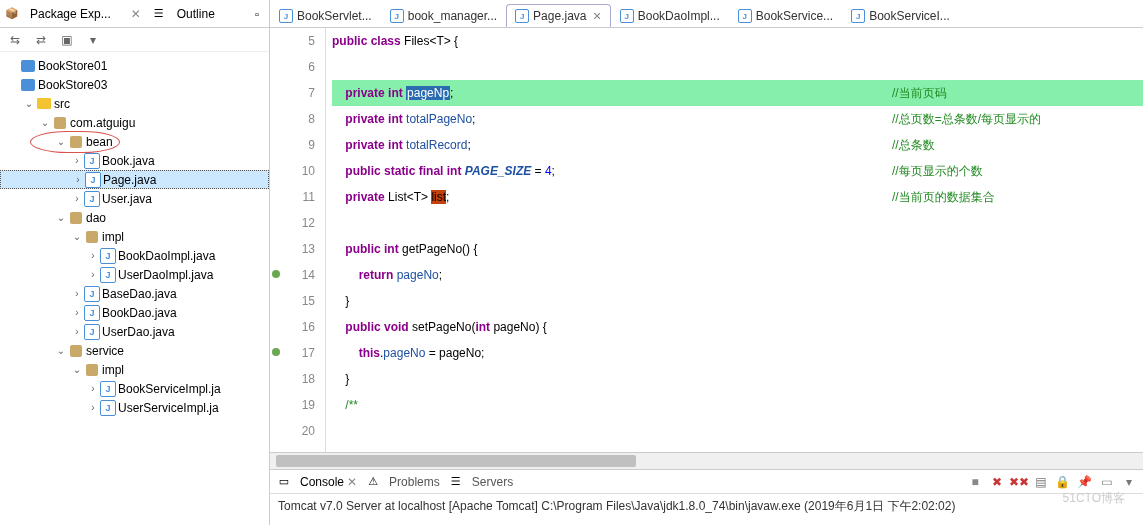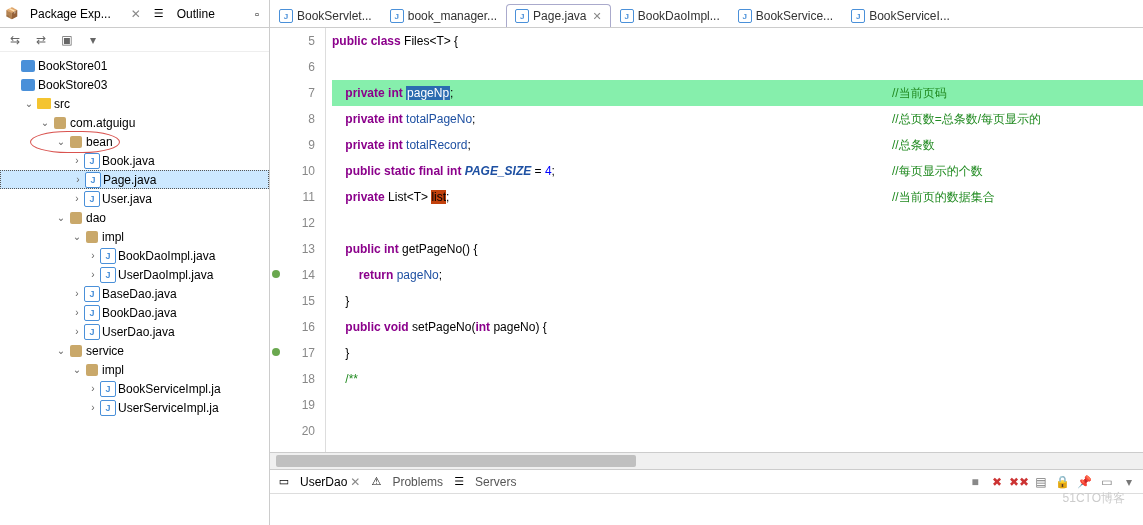--- a/index.html
+++ b/index.html
@@ -230,46 +230,48 @@
           <div class="cl hl" style="position: relative;"><span style="display:inline-block;min-width:560px">    <span class="kw">private</span> <span class="kw">int</span> <span class="sel">pageNp</span>;</span><span class="rc">//当前页码</span></div>
           <div class="cl" style="position: relative;"><span style="display:inline-block;min-width:560px">    <span class="kw">private</span> <span class="kw">int</span> <span class="id">totalPageNo</span>;</span><span class="rc">//总页数=总条数/每页显示的</span></div>
           <div class="cl" style="position: relative;"><span style="display:inline-block;min-width:560px">    <span class="kw">private</span> <span class="kw">int</span> <span class="id">totalRecord</span>;</span><span class="rc">//总条数</span></div>
           <div class="cl" style="position: relative;"><span style="display:inline-block;min-width:560px">    <span class="kw">public</span> <span class="kw">static</span> <span class="kw">final</span> <span class="kw">int</span> <span class="id" style="font-style:italic;font-weight:bold">PAGE_SIZE</span> = <span class="num">4</span>;</span><span class="rc">//每页显示的个数</span></div>
           <div class="cl" style="position: relative;"><span style="display:inline-block;min-width:560px">    <span class="kw">private</span> List&lt;T&gt; <span class="idh">list</span>;</span><span class="rc">//当前页的数据集合</span></div>
           <div class="cl"></div>
           <div class="cl">    <span class="kw">public</span> <span class="kw">int</span> <span class="fn">getPageNo</span>() {</div>
           <div class="cl">        <span class="kw">return</span> <span class="id">pageNo</span>;</div>
           <div class="cl">    }</div>
           <div class="cl">    <span class="kw">public</span> <span class="kw">void</span> <span class="fn">setPageNo</span>(<span class="kw">int</span> pageNo) {</div>
+          <div class="cl">        <span class="kw">this</span>.<span class="id">pageNo</span> = pageNo;</div>
           <div class="cl">    }</div>
           <div class="cl">    <span class="cm">/**</span></div>
         </div>
     </div>
     <div class="scroll-h">
         <div class="thumb"></div>
       </div>
 
     <div class="bottom">
       <div class="btabs">
         <span class="ico">▭</span>
         <span class="btab active">
-            <span>UserDao</span> 
+            <span>Console</span> 
             <span style="color:#888">✕</span>
           </span>
         <span class="ico">⚠</span>
         <span class="btab">Problems</span>
         <span class="ico">☰</span>
         <span class="btab">Servers</span>
         <div class="btools">
           <span class="bt" style="color:#888">■</span>
           <span class="bt" style="color:#c33">✖</span>
           <span class="bt" style="color:#c33">✖✖</span>
           <span class="bt">▤</span>
           <span class="bt">🔒</span>
           <span class="bt">📌</span>
           <span class="bt">▭</span>
           <span class="bt">▾</span>
         </div>
       </div>
+      <div class="cons">Tomcat v7.0 Server at localhost [Apache Tomcat] C:\Program Files\Java\jdk1.8.0_74\bin\javaw.exe (2019年6月1日 下午2:02:02)</div>
     </div>
     <div class="watermark">51CTO博客</div>
   </div>
 </div>
 
 </body></html>

